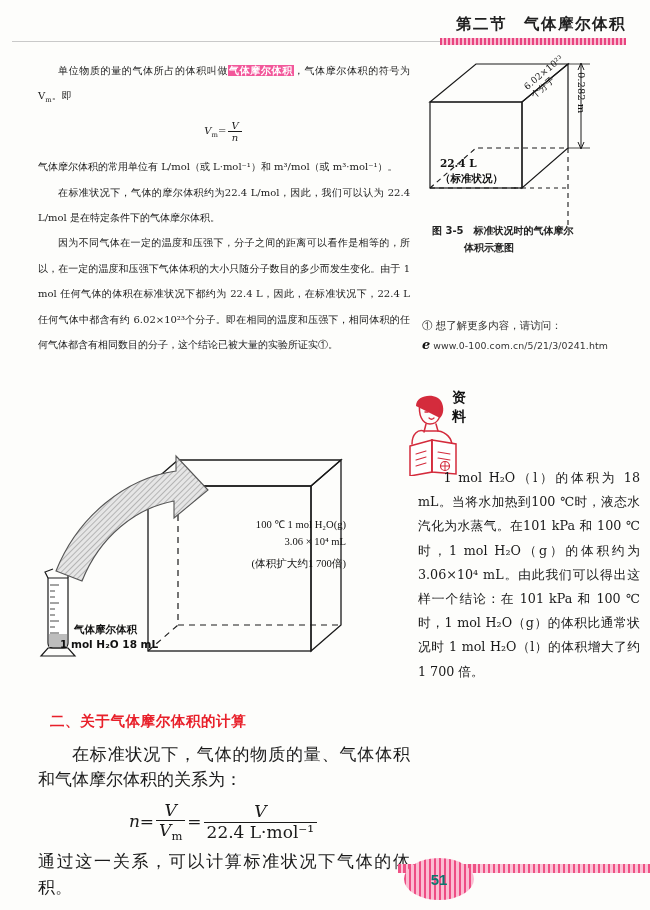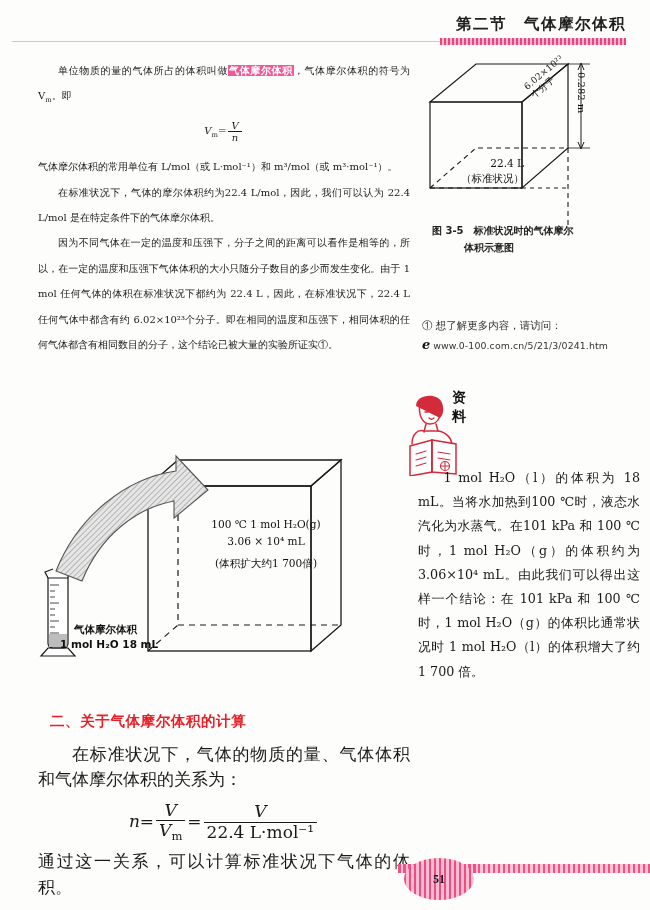--- a/index.html
+++ b/index.html
@@ -159,24 +159,25 @@
   
   .fig-expand {
     position: absolute;
     left: 8px; top: 438px;
     width: 400px; height: 250px;
   }
   .box-text {
     position: absolute;
     left: 186px; top: 516px;
     width: 160px;
-    text-align: center;
+    text-align: right;
     font-size: 10.6px;
     line-height: 17px;
     color: #111;
+    font-family: Liberation Serif, serif;
   }
   .box-text .bt-gap { display: block; height: 5px; }
   .cyl-label {
     position: absolute;
     left: 60px; top: 622px;
     width: 125px;
     font-size: 10.5px;
     line-height: 15px;
     font-weight: bold;
     color: #111;
@@ -223,24 +224,24 @@
       #ee4d84 0px, #ee4d84 2.5px,
       #fbbdd2 2.5px, #fbbdd2 5px);
   }
   .page-num {
     position: absolute;
     left: 404px; top: 858px;
     width: 70px; height: 42px;
     display: flex;
     align-items: center;
     justify-content: center;
-    font-size: 12px;
-    font-weight: bold;
-    color: #0f172a;
-    font-family: Liberation Serif, serif;
+    font-size: 15px;
+    font-weight: bold;
+    color: #0f766e;
+    font-family: Liberation Sans, sans-serif;
   }
 </style>
 </head>
 <body>
 
 <div class="page-header">
   <div class="header-title">第二节　气体摩尔体积</div>
   <div class="header-rule"></div>
   <div class="header-stripe"></div>
 </div>
@@ -278,22 +279,22 @@
 
     <line x1="163" y1="4" x2="163" y2="88" stroke="#1a1a1a" stroke-width="1"></line>
     <path d="M160,10 L163,3 L166,10" fill="none" stroke="#1a1a1a" stroke-width="1"></path>
     <path d="M160,82 L163,89 L166,82" fill="none" stroke="#1a1a1a" stroke-width="1"></path>
     <line x1="150" y1="4" x2="172" y2="4" stroke="#1a1a1a" stroke-width="0.8"></line>
     <line x1="150" y1="88" x2="172" y2="88" stroke="#1a1a1a" stroke-width="0.8"></line>
 
     <line x1="96" y1="128" x2="150" y2="128" stroke="#1a1a1a" stroke-width="1" stroke-dasharray="4,4"></line>
   </svg>
 
-  <div style="position:absolute; left:22px; top:96px; width:84px; text-align:right;
-              font-size:10.5px; line-height:15px; color:#111;">
+  <div style="position:absolute; left:22px; top:96px; width:84px; text-align:left;
+              font-size:10.5px; line-height:15px; color:#111;font-weight:bold;">
     <span style="display:block;">22.4 L</span>
     <span style="display:block;">（标准状况）</span>
   </div>
 
   <div style="position:absolute; left:104px; top:24px; width:56px; height:60px;
               transform: rotate(-40deg); transform-origin: 0 0;
               font-size:9px; line-height:11px; color:#111; letter-spacing:0.2px;">6.02×10²³个分子</div>
 
   <div style="position:absolute; left:158px; top:12px; height:74px;
               writing-mode: vertical-rl; font-size:10px; color:#111;">0.282 m</div>

